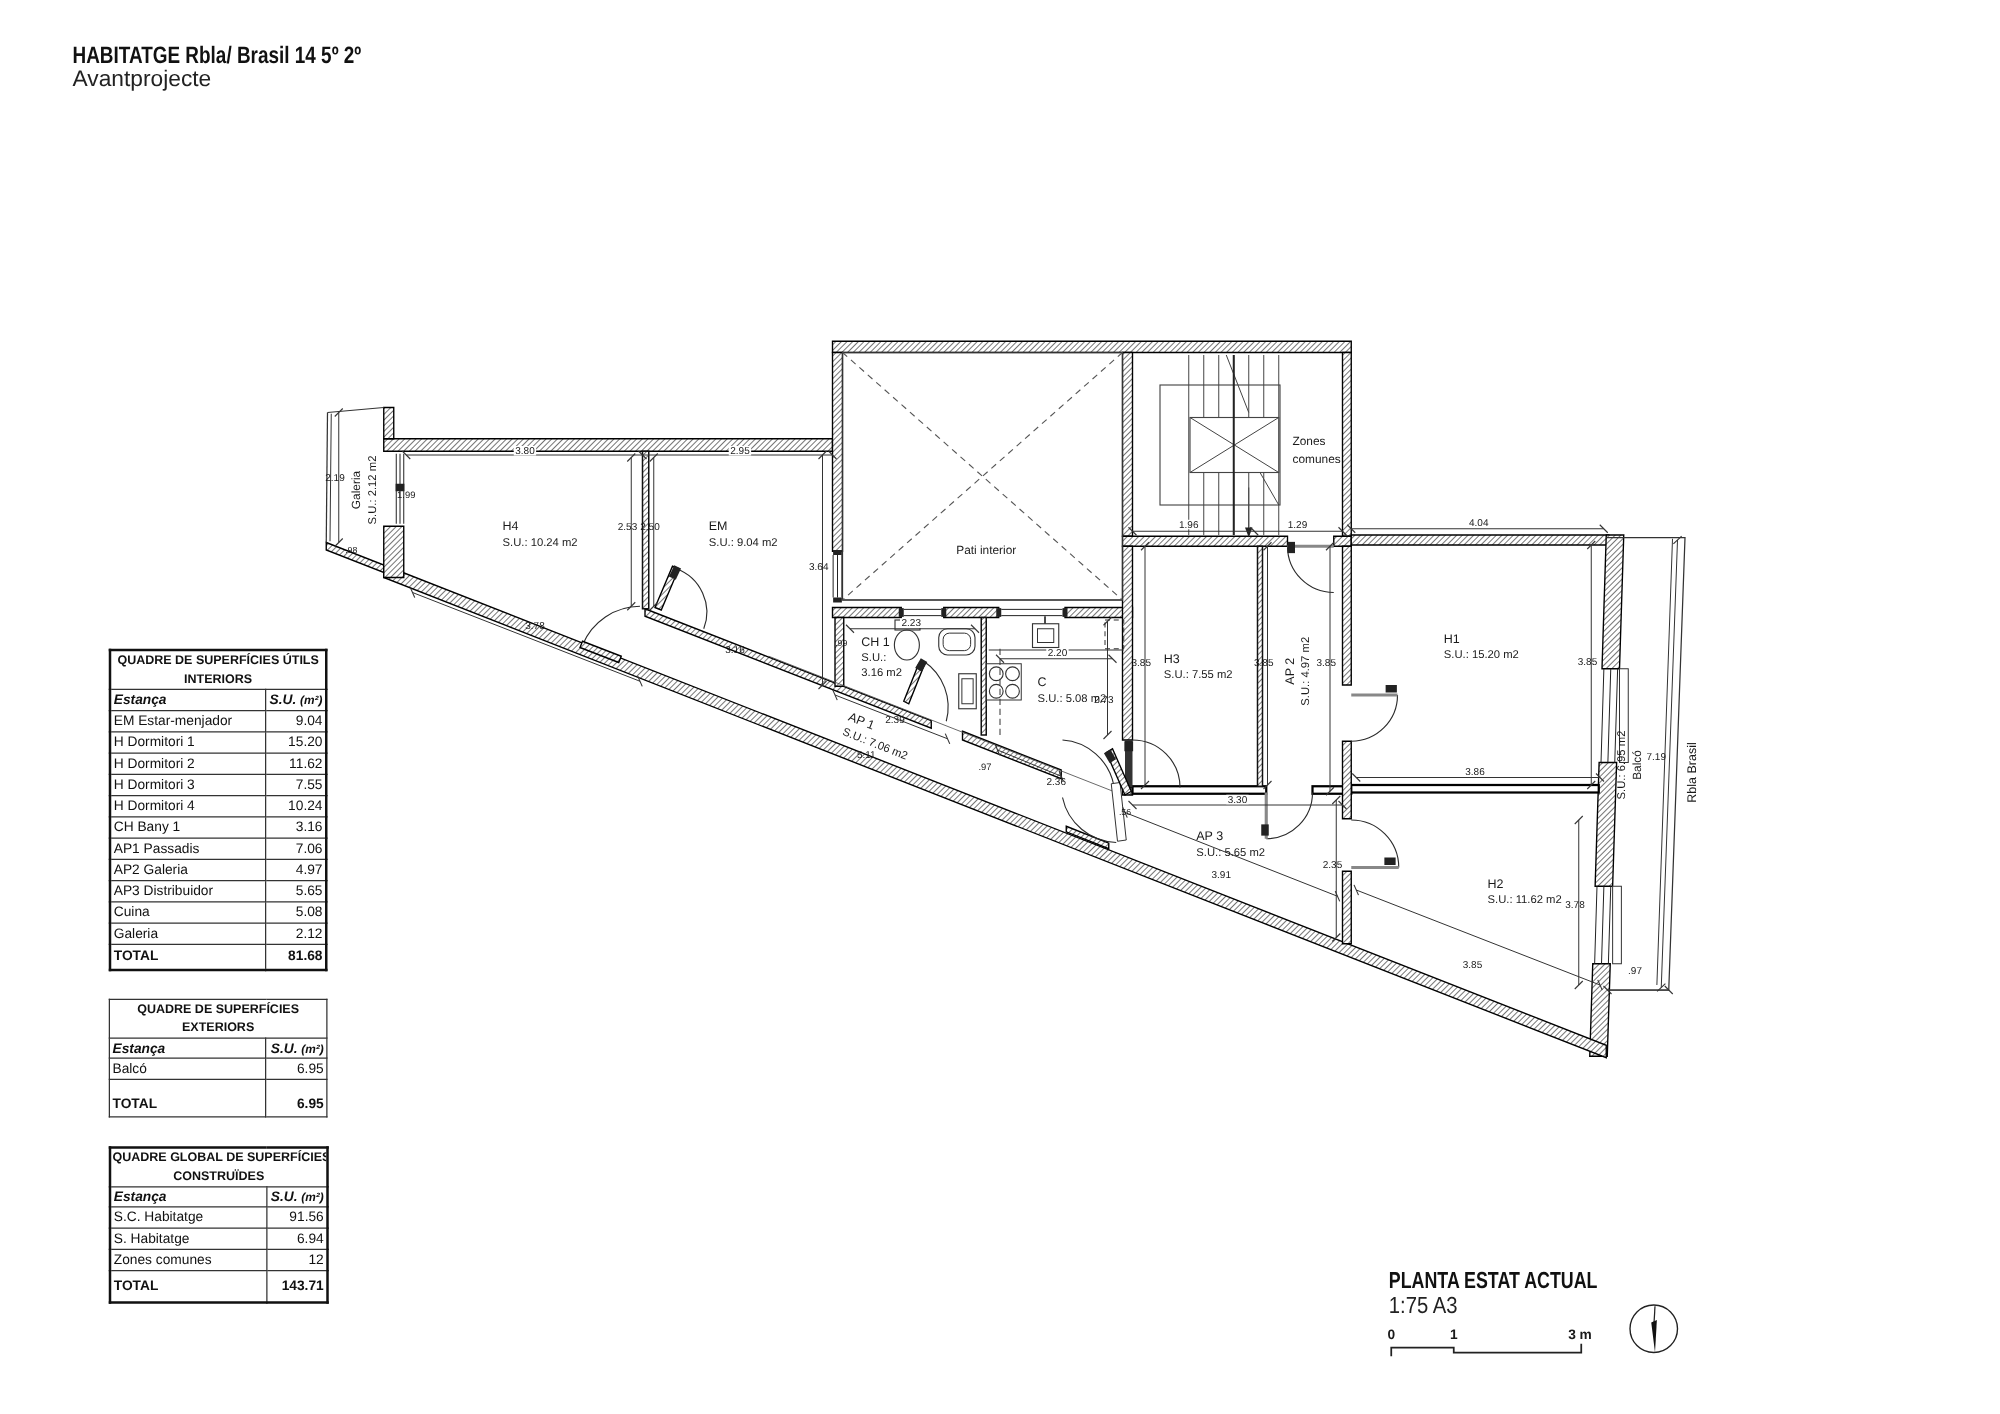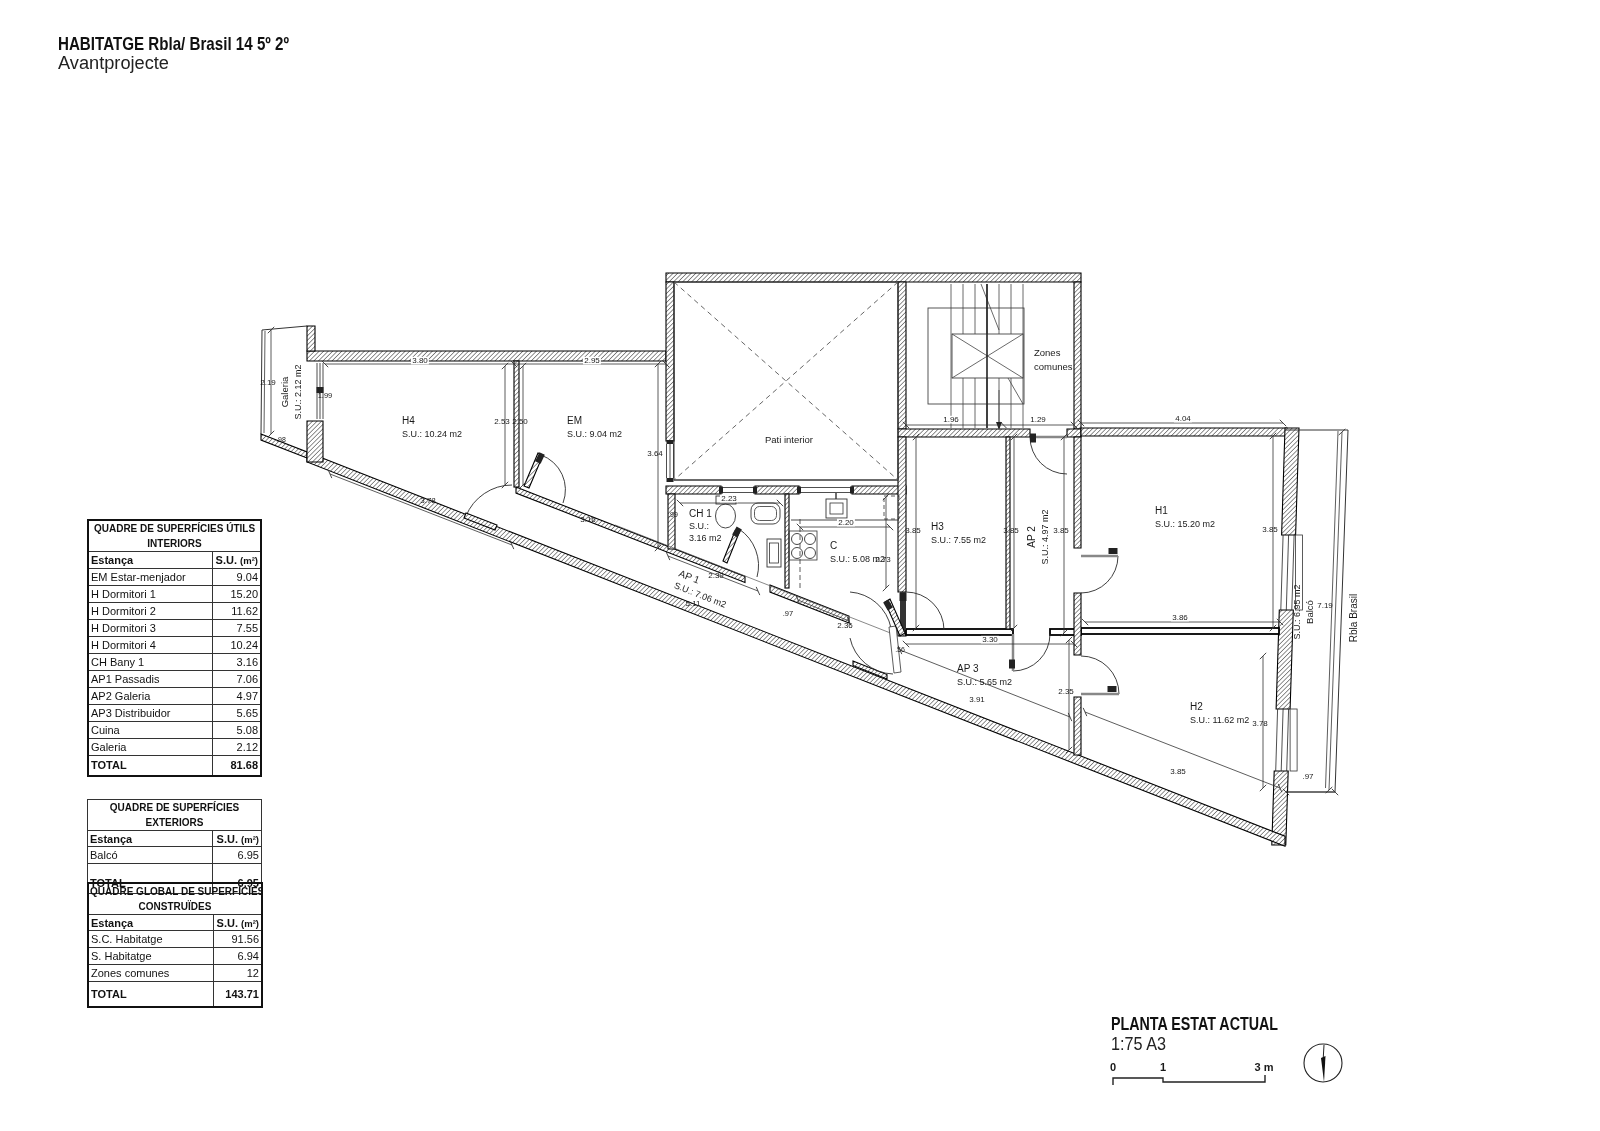--- a/index.html
+++ b/index.html
@@ -1,20 +1,20 @@
 <!DOCTYPE html>
 <html><head><meta charset="utf-8"><style>
 html,body{margin:0;padding:0;background:#fff;width:1600px;height:1131px;overflow:hidden}
 *{box-sizing:border-box;font-family:"Liberation Sans",sans-serif}
 .abs{position:absolute}
 table{border-collapse:collapse;color:#111;table-layout:fixed}
 td{border:1px solid #333;padding:0 2px;white-space:nowrap;overflow:hidden;font-size:11px;letter-spacing:0}
 .tt{font-weight:bold;text-align:center;font-size:10px;line-height:1.5;letter-spacing:0;padding:0 1px}
 .num{text-align:right}
-.hdr{font-weight:bold;font-size:11px}
+.hdr{font-weight:bold;font-style:italic;font-size:11px}
 .b{font-weight:bold}
 </style></head>
 <body>
 <svg class="abs" style="left:0;top:0" width="1600" height="1131" viewBox="0 0 1600 1131">
 <defs>
 <pattern id="h" width="3.2" height="3.2" patternUnits="userSpaceOnUse" patternTransform="rotate(45)">
 <rect width="3.2" height="3.2" fill="white"></rect>
         <line x1="0" y1="0" x2="0" y2="3.2" stroke="#222" stroke-width="1"></line>
 </pattern>
 </defs>
@@ -403,21 +403,21 @@
         <td>Balcó</td>
         <td class="num">6.95</td>
       </tr>
 <tr style="height:30px">
         <td class="b" style="vertical-align:bottom;padding-bottom:4px">TOTAL</td>
         <td class="num b" style="vertical-align:bottom;padding-bottom:4px">6.95</td>
       </tr>
 </tbody>
   </table>
 
-<table class="abs" style="left:87px;top:882px;width:174px;border:2px solid #111">
+<table class="abs" style="left:87px;top:917px;width:174px;border:2px solid #111">
     <colgroup>
       <col style="width:125px">
       <col style="width:49px">
     </colgroup>
 <tbody>
       <tr>
         <td class="tt" colspan="2" style="height:30px">QUADRE GLOBAL DE SUPERFÍCIES<br>CONSTRUÏDES</td>
       </tr>
 <tr style="height:16px">
         <td class="hdr" style="width:125px">Estança</td>

